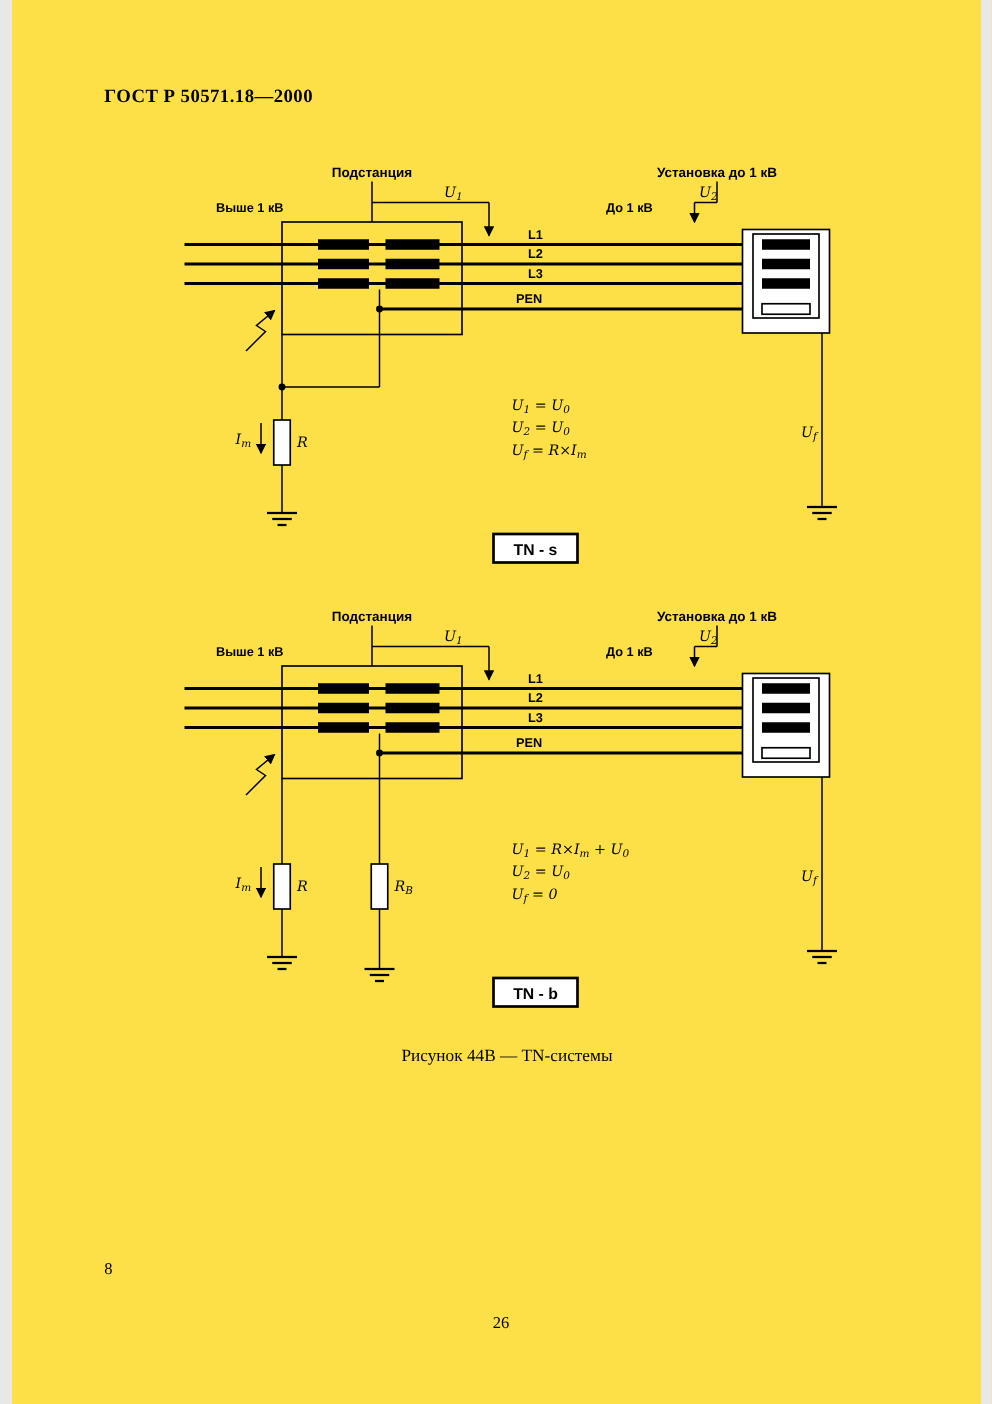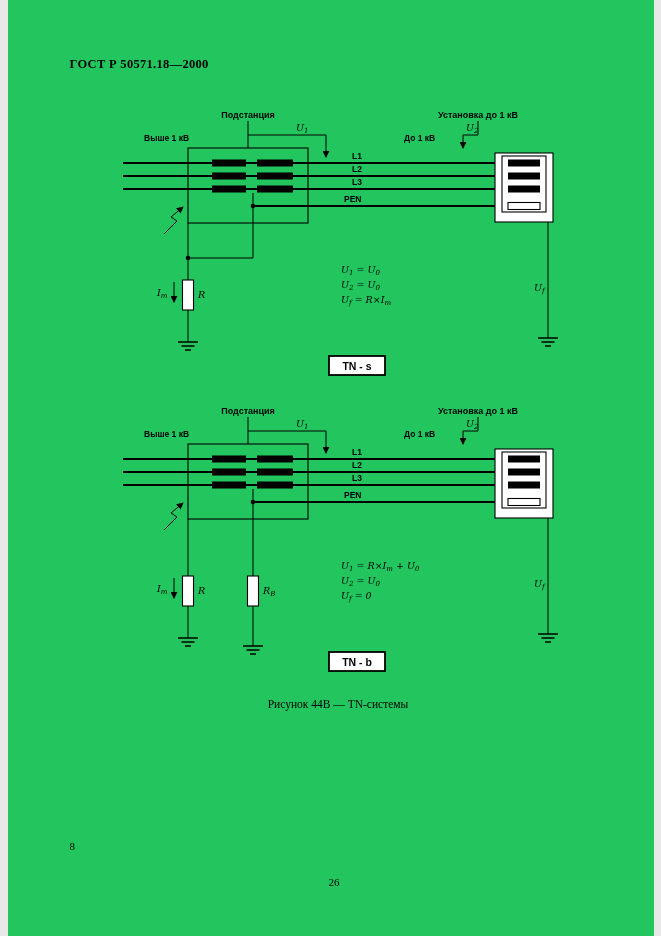--- a/index.html
+++ b/index.html
@@ -1,18 +1,18 @@
 <!DOCTYPE html>
 <html><head>
 <meta charset="utf-8">
 <style>
   html,body { margin:0; padding:0; background:#e8e8e8; }
   .page {
     position:relative; width:646px; height:936px; margin:0 auto;
-    background:#22c55e; overflow:hidden;
+    background:#fde047; overflow:hidden;
     font-family:"Liberation Serif", serif; color:#000;
   }
   .header {
     position:absolute; left:62px; top:57px;
     font:bold 12.5px "Liberation Serif", serif; letter-spacing:0.3px;
   }
   .caption {
     position:absolute; left:0; top:698px; width:661px; text-align:center;
     font:11.5px "Liberation Serif", serif;
   }

